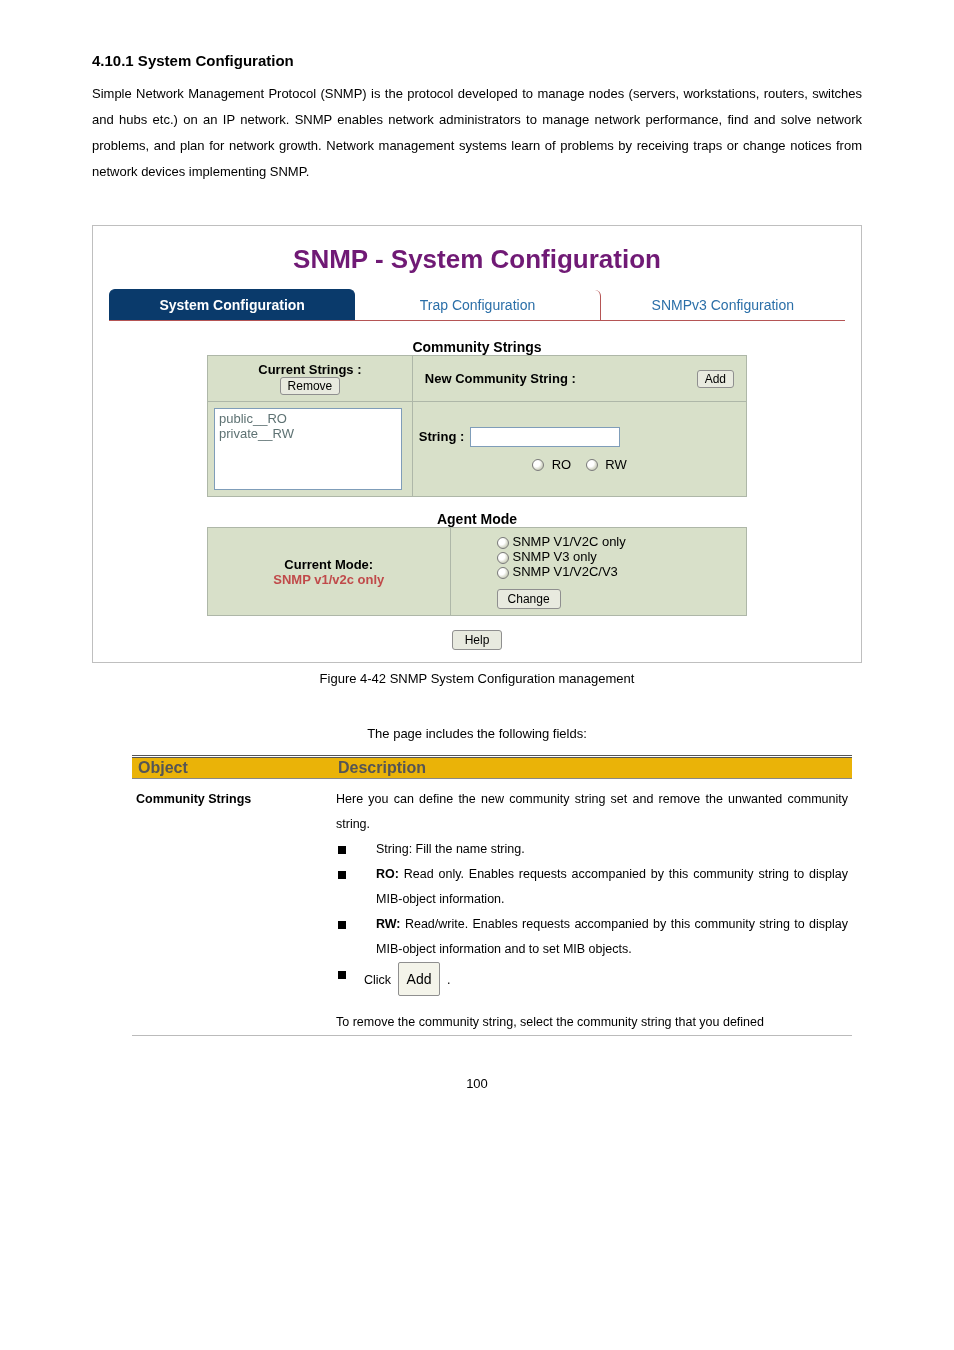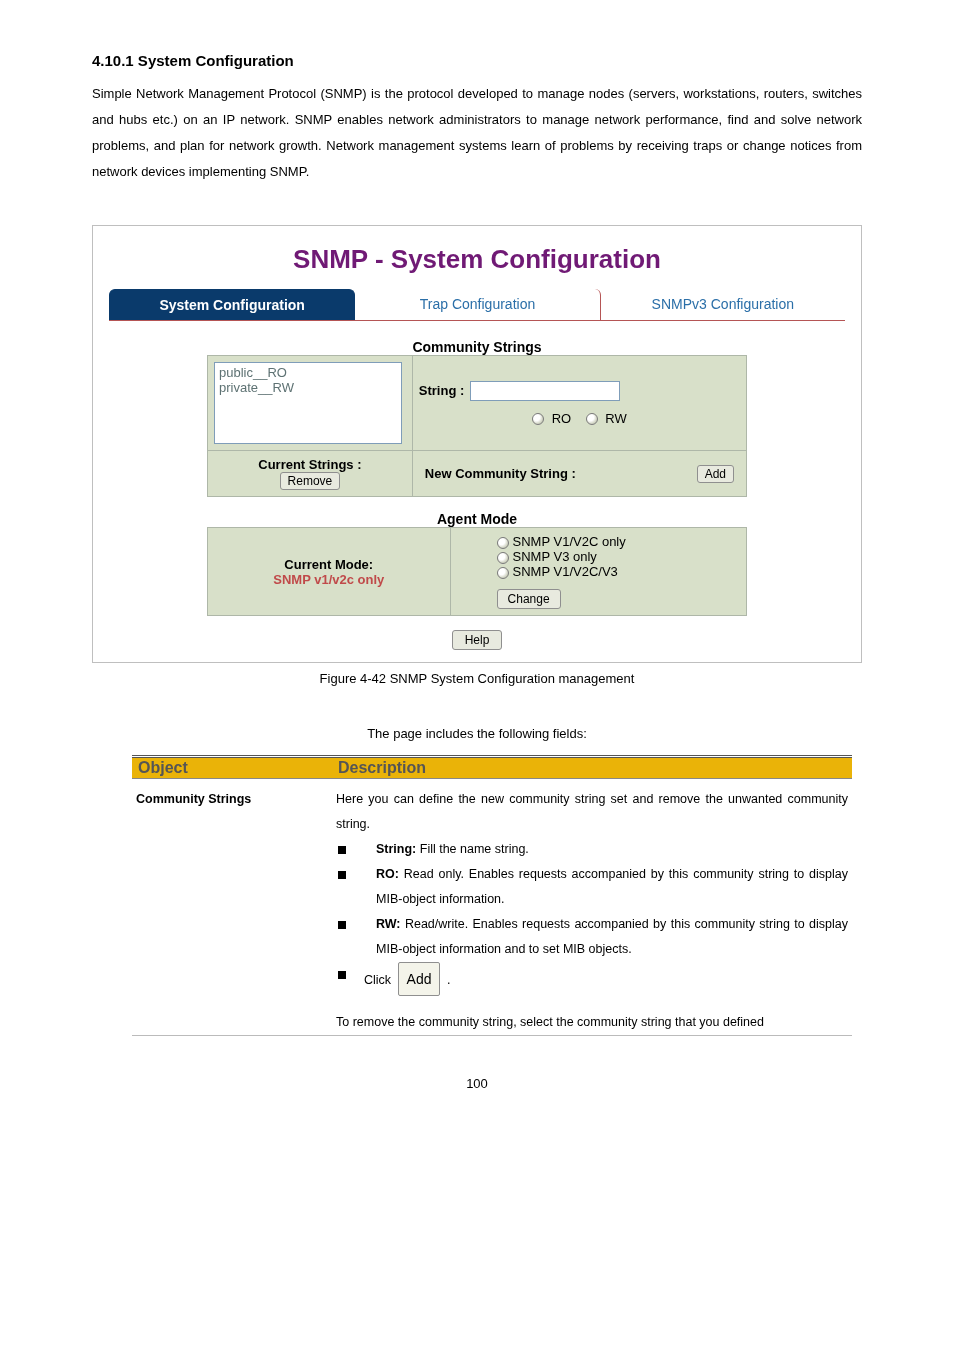--- a/index.html
+++ b/index.html
@@ -43,20 +43,21 @@
     margin-bottom: 14px;
     font-family: Arial, Helvetica, sans-serif;
   }
 
   
   .tabs {
     display: flex;
     width: 100%;
     border-bottom: 1px solid #b55555;
     margin-bottom: 18px;
+    align-items: center;
   }
   .tab {
     flex: 1;
     padding: 7px 4px;
     text-align: center;
     font-size: 14px;
     font-family: "Trebuchet MS", Verdana, sans-serif;
     border-top-left-radius: 6px;
     border-top-right-radius: 6px;
     cursor: pointer;
@@ -203,49 +204,49 @@
       <div class="tab tab-active">System Configuration</div>
       <div class="tab tab-inactive">Trap Configuration</div>
       <div class="tab tab-inactive">SNMPv3 Configuration</div>
     </div>
 
     <div class="center-block">
       <div class="form-title">Community Strings</div>
       <table class="group-table">
         <tbody>
             <tr>
+          <td class="group-header" style="width:38%;">
+            <span>Current Strings :</span><br>
+            <button class="small-btn">Remove</button>
+          </td>
+          <td class="group-header">
+            <div style="display:flex;justify-content:space-between;align-items:center;padding:0 6px;">
+              <span>New Community String :</span>
+              <button class="small-btn">Add</button>
+            </div>
+          </td>
+        </tr>
+        <tr>
           <td style="background:#d8e0c9;">
             <div class="listbox">
               <div>public__RO</div>
               <div>private__RW</div>
             </div>
           </td>
           <td style="background:#d8e0c9;">
             <div style="display:flex;align-items:center;gap:6px;margin-bottom:10px;">
               <span class="label-bold">String :</span>
               <input class="textinput" style="">
             </div>
             <div style="text-align:center;">
               <span class="radio-decor"></span>
               <span>RO</span>
               &nbsp;&nbsp;
               <span class="radio-decor"></span>
               <span>RW</span>
-            </div>
-          </td>
-        </tr>
-        <tr>
-          <td class="group-header" style="width:38%;">
-            <span>Current Strings :</span><br>
-            <button class="small-btn">Remove</button>
-          </td>
-          <td class="group-header">
-            <div style="display:flex;justify-content:space-between;align-items:center;padding:0 6px;">
-              <span>New Community String :</span>
-              <button class="small-btn">Add</button>
             </div>
           </td>
         </tr>
       </tbody>
         </table>
     </div>
 
     <div class="center-block">
       <div class="form-title">Agent Mode</div>
       <table class="group-table">
@@ -287,21 +288,21 @@
       <td class="desc-left" style="font-weight:bold;color:#555;padding-left:6px;">Object</td>
       <td style="font-weight:bold;color:#555;padding-left:6px;">Description</td>
     </tr>
     <tr class="desc-body">
       <td class="desc-left" style="font-weight:bold;">Community Strings</td>
       <td>
         <div>Here you can define the new community string set and remove the unwanted community string.</div>
 
         <div class="bullet-line">
           <span class="bullet-sq wide"></span>
-          <div><span style="font-weight:bold;">String:</span><span> Fill the name string.</span></div>
+          <div><span style="font-weight:normal;">String:</span><span> Fill the name string.</span></div>
         </div>
         <div class="bullet-line">
           <span class="bullet-sq wide"></span>
           <div><span style="font-weight:bold;">RO:</span><span> Read only. Enables requests accompanied by this community string to display MIB-object information.</span></div>
         </div>
         <div class="bullet-line">
           <span class="bullet-sq wide"></span>
           <div><span style="font-weight:bold;">RW:</span><span> Read/write. Enables requests accompanied by this community string to display MIB-object information and to set MIB objects.</span></div>
         </div>
         <div class="bullet-line">

